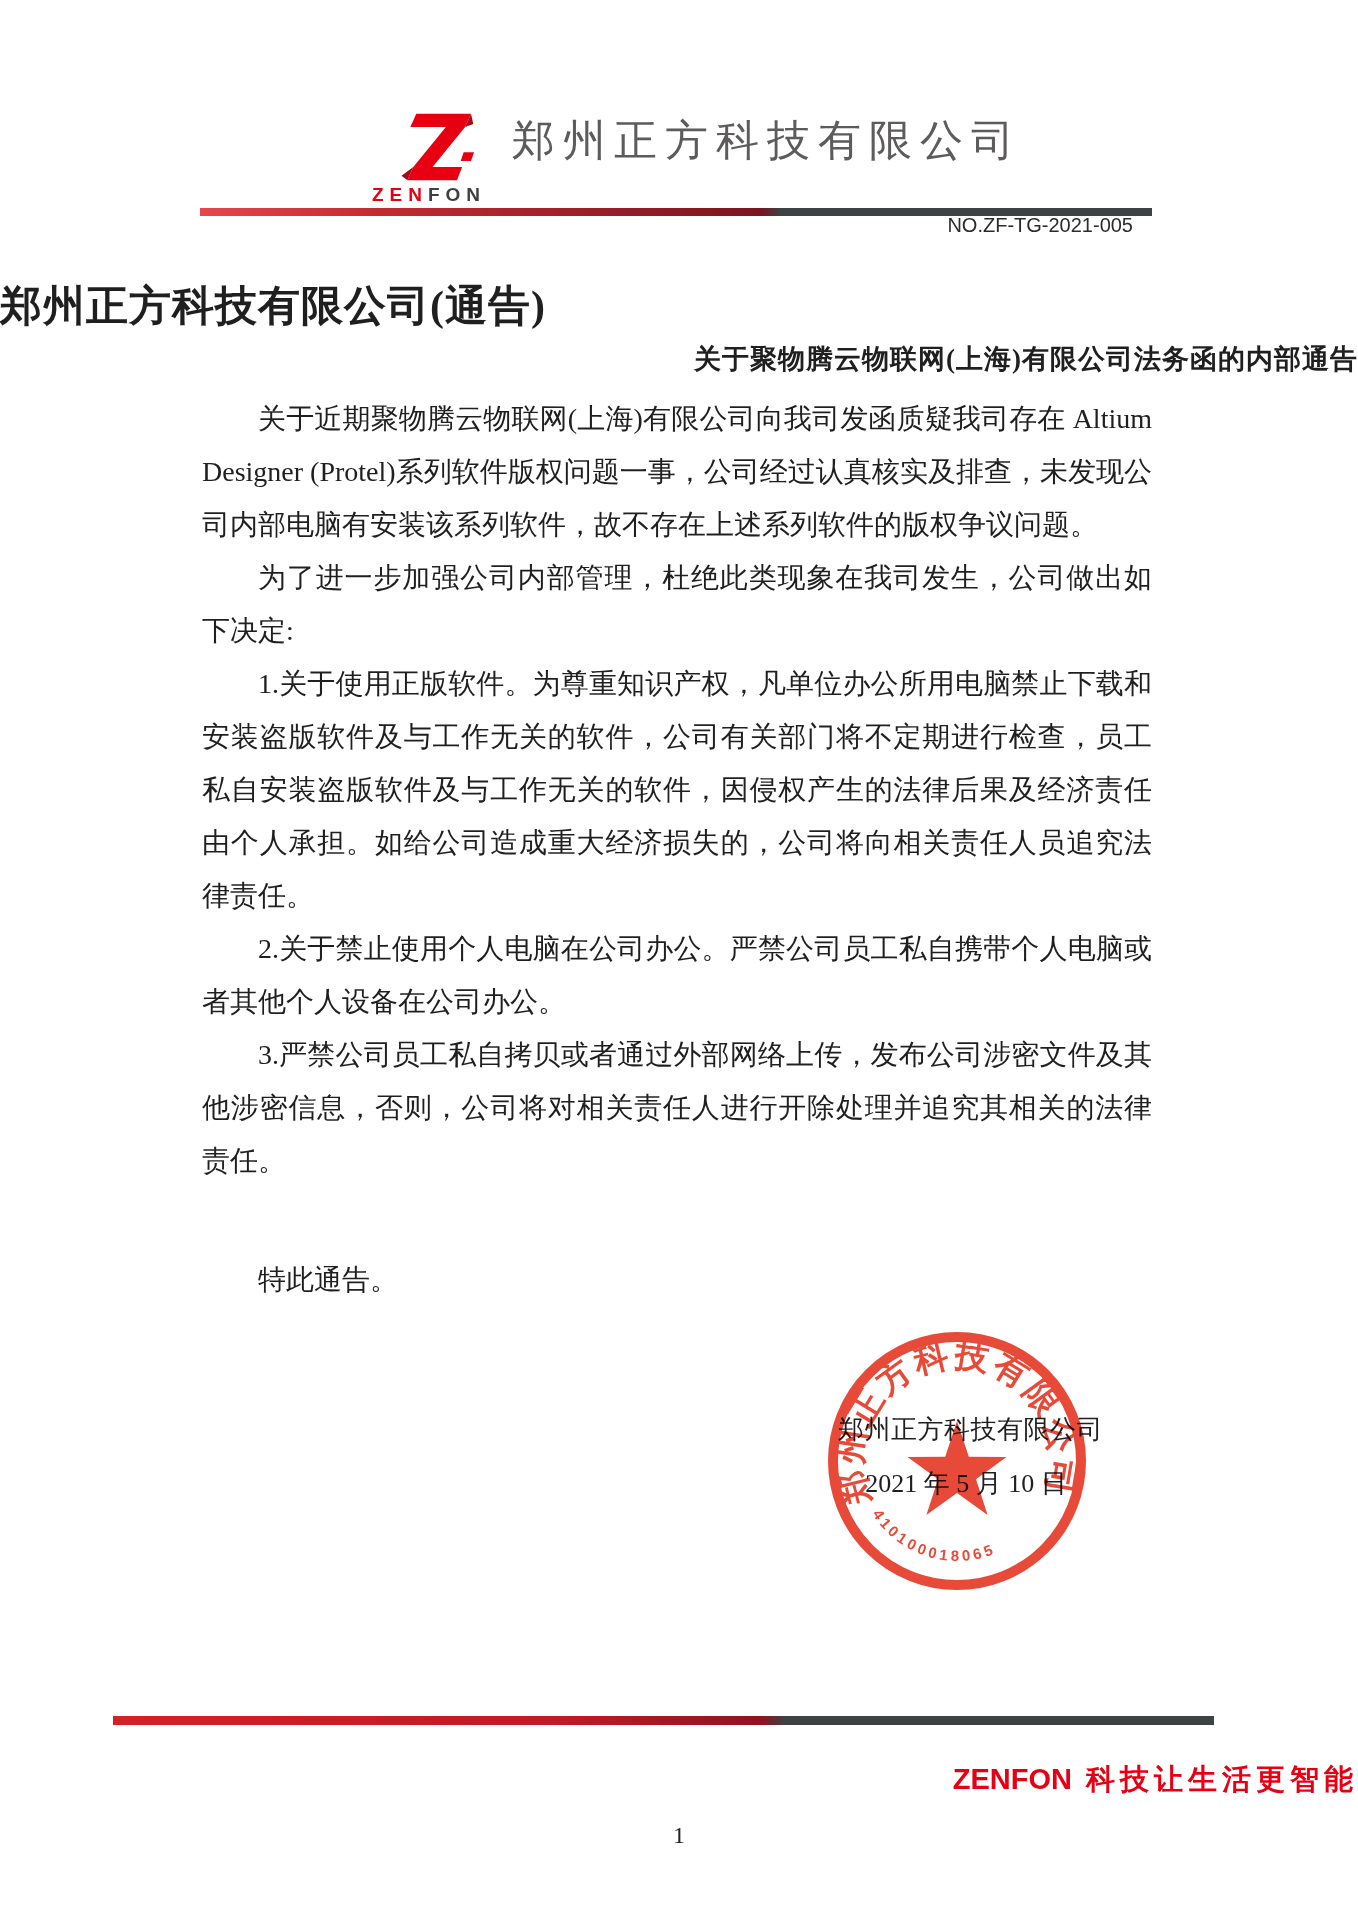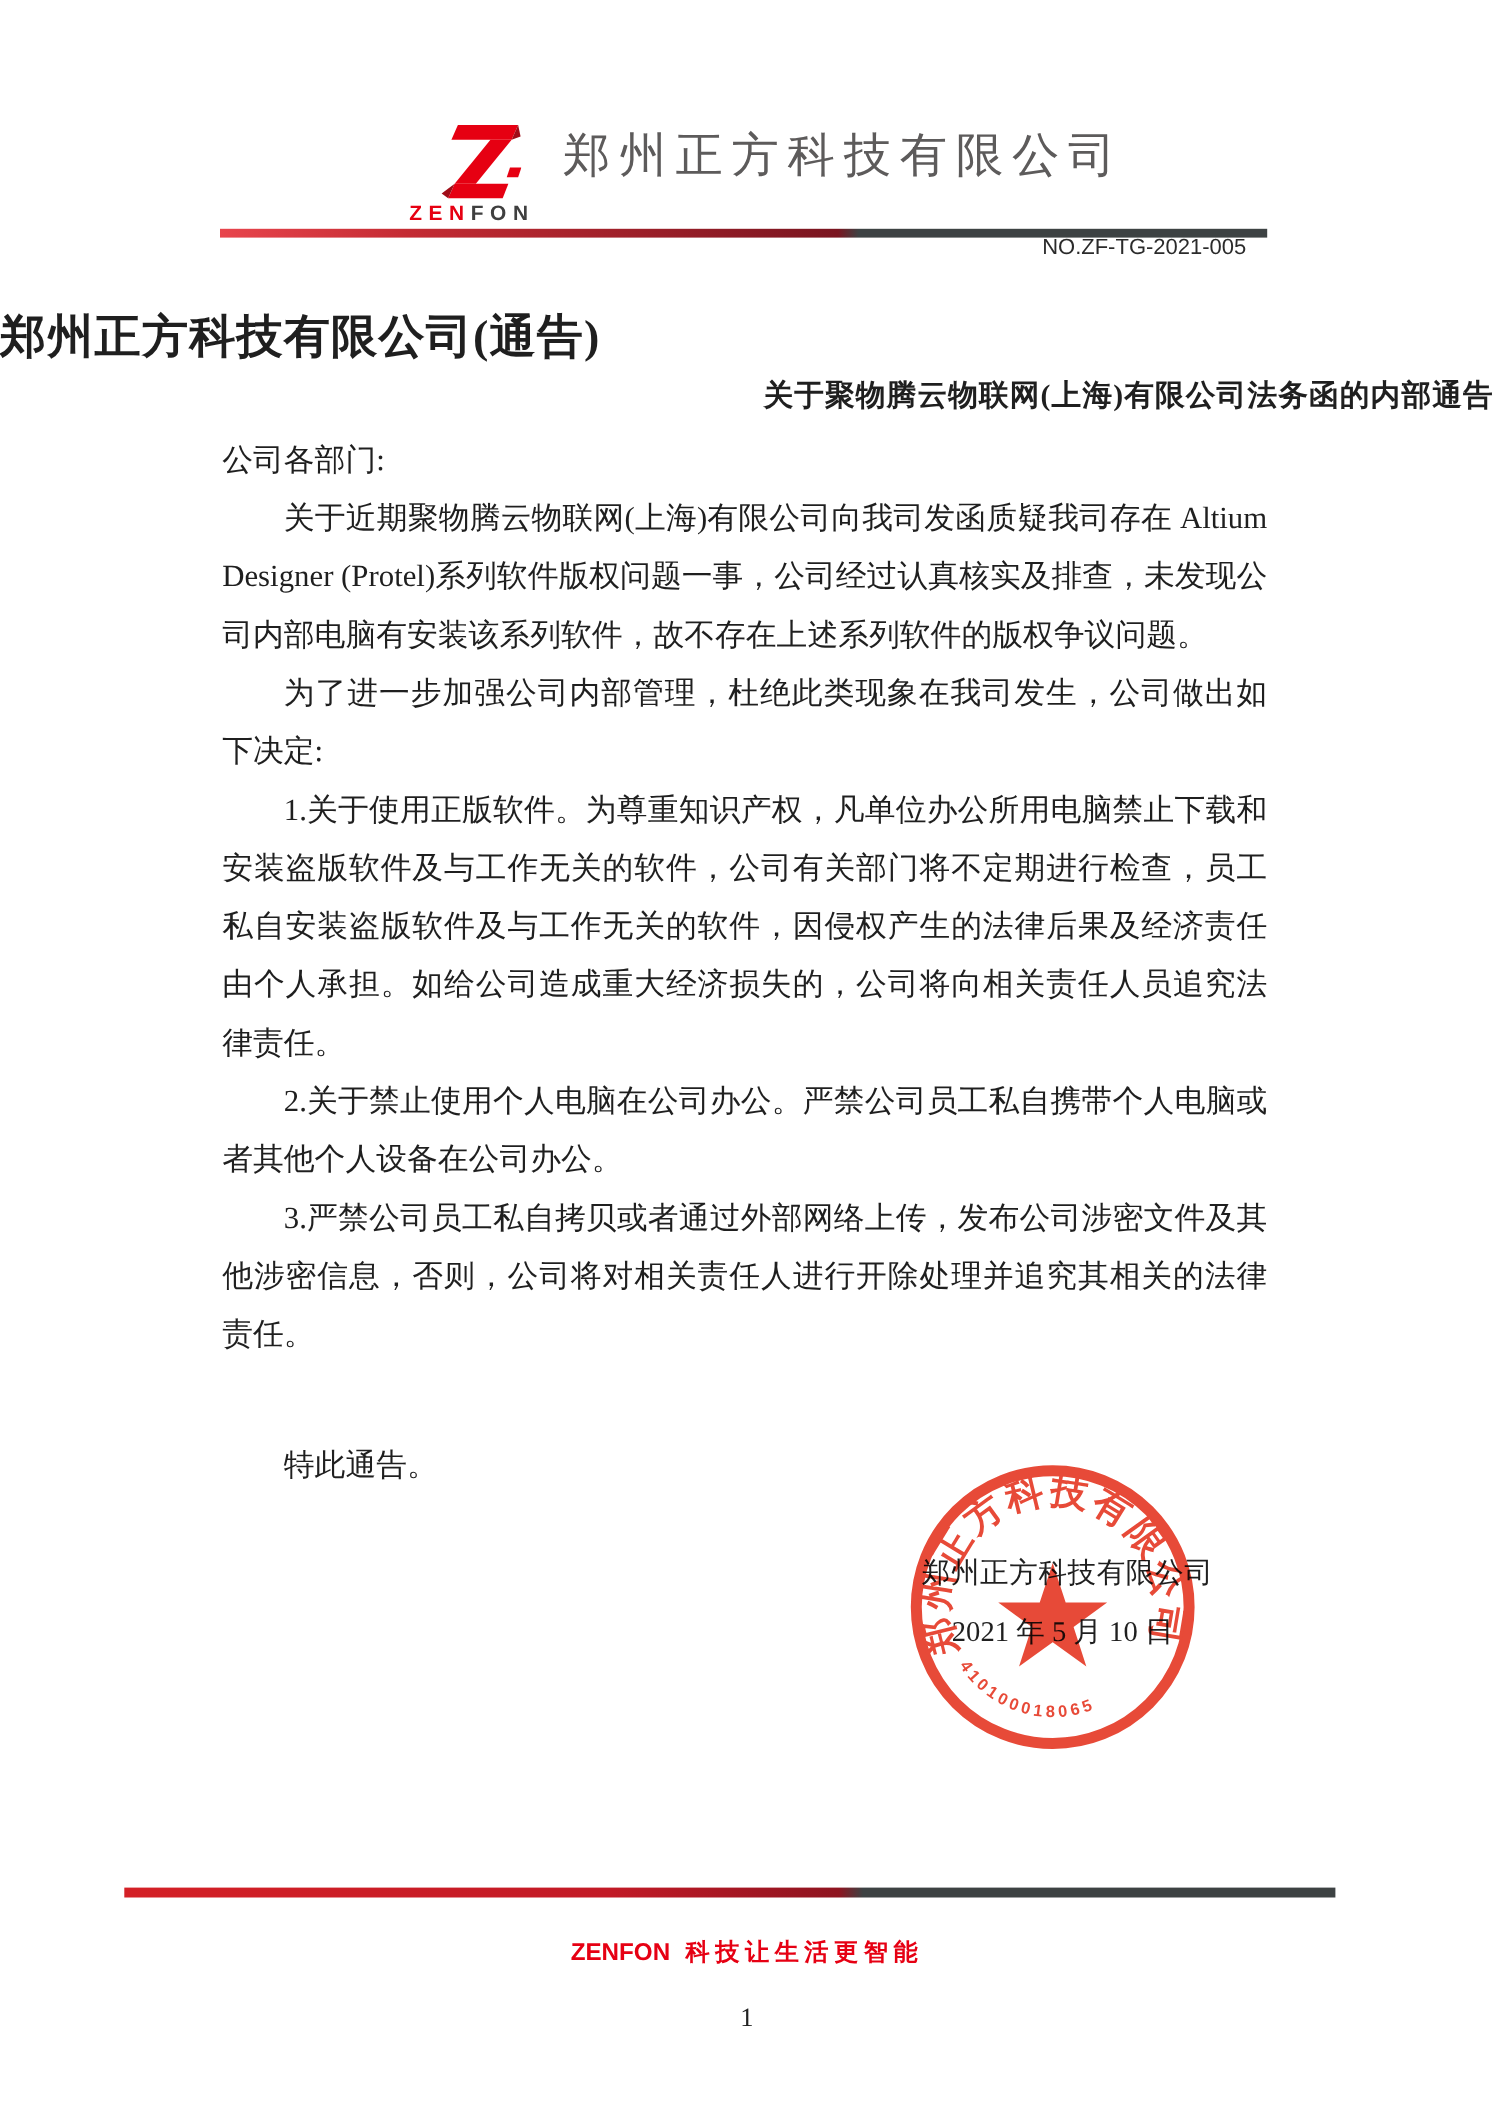--- a/index.html
+++ b/index.html
@@ -45,22 +45,22 @@
   
   .footer-bar{position:absolute;left:113px;top:1716px;width:1101px;height:9px;
               background:linear-gradient(90deg,#d42026 0%,#c21a26 40%,#8e1420 59%,
                         #3d4243 61%,#3d4243 100%);}
   .footer-info{position:absolute;left:225px;top:1731px;right:228px;display:flex;
                align-items:baseline;font-family:"Liberation Sans",sans-serif;
                font-size:21px;color:#111;}
   .footer-tel{margin-left:40px;}
   .footer-web{margin-left:auto;}
   .footer-web a{color:#111;text-decoration:underline;}
-  .tagline{position:absolute;left:0;right:0;top:1760px;text-align:center;color:#e60013;
-           font-weight:bold;font-size:22px;font-family:"Liberation Sans",sans-serif;}
+  .tagline{position:absolute;left:0;right:0;top:1760px;text-align:right;color:#e60013;
+           font-weight:bold;font-size:29px;font-family:"Liberation Sans",sans-serif;}
   .tagline .tag-cn{letter-spacing:5px;margin-left:14px;font-family:"Liberation Sans",sans-serif;}
   .page-num{position:absolute;left:0;right:0;top:1822px;text-align:center;
             font-size:24px;color:#222;}
 </style>
 </head>
 <body>
 
 <div class="page">
 
   <svg class="logo-mark" viewBox="0 0 100 94">
@@ -75,21 +75,20 @@
     <span class="wm-red">ZEN</span><span class="wm-dark">FON</span>
   </div>
   <div class="company-name">郑州正方科技有限公司</div>
   <div class="header-bar"></div>
   <div class="doc-no">NO.ZF-TG-2021-005</div>
 
   <div class="title">郑州正方科技有限公司(通告)</div>
   <div class="subtitle">关于聚物腾云物联网(上海)有限公司法务函的内部通告</div>
 
   <div class="body-text">
-    <p class="salutation">公司各部门:</p>
     <span id="paragraphs-slot"><p>关于近期聚物腾云物联网(上海)有限公司向我司发函质疑我司存在 Altium Designer (Protel)系列软件版权问题一事，公司经过认真核实及排查，未发现公司内部电脑有安装该系列软件，故不存在上述系列软件的版权争议问题。</p><p>为了进一步加强公司内部管理，杜绝此类现象在我司发生，公司做出如下决定:</p><p>1.关于使用正版软件。为尊重知识产权，凡单位办公所用电脑禁止下载和安装盗版软件及与工作无关的软件，公司有关部门将不定期进行检查，员工私自安装盗版软件及与工作无关的软件，因侵权产生的法律后果及经济责任由个人承担。如给公司造成重大经济损失的，公司将向相关责任人员追究法律责任。</p><p>2.关于禁止使用个人电脑在公司办公。严禁公司员工私自携带个人电脑或者其他个人设备在公司办公。</p><p>3.严禁公司员工私自拷贝或者通过外部网络上传，发布公司涉密文件及其他涉密信息，否则，公司将对相关责任人进行开除处理并追究其相关的法律责任。</p></span>
     <p class="closing">特此通告。</p>
   </div>
 
   <div class="sig-name">郑州正方科技有限公司</div>
   <div class="sig-date">2021 年 5 月 10 日</div>
 
   <svg class="stamp" viewBox="0 0 276 276">
     <defs>
       <path id="ring-path" d="M 52.8 177.7 A 94 94 0 1 1 223.2 177.7" fill="none"></path>

